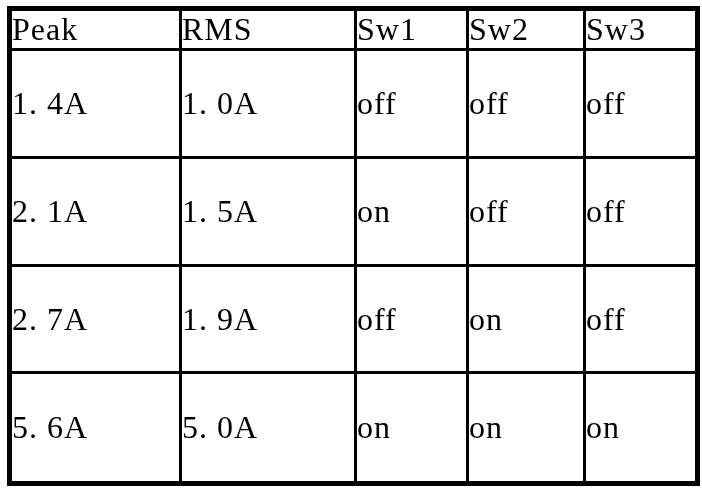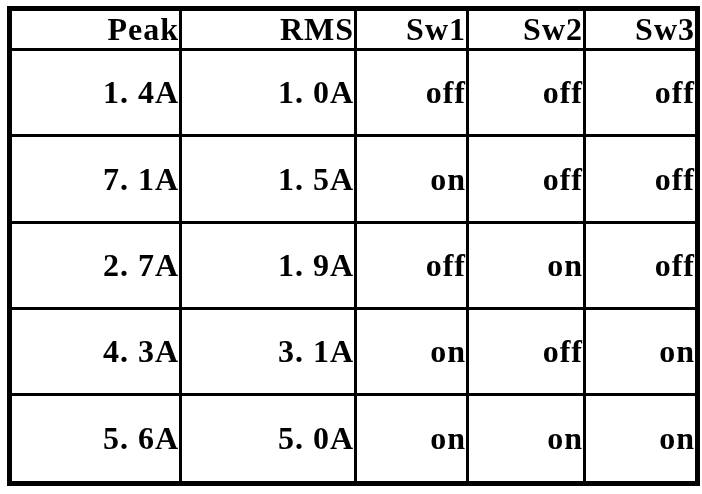--- a/index.html
+++ b/index.html
@@ -20,25 +20,25 @@
   table.data-table {
     width: 100%;
     height: 100%;
     border-collapse: collapse;
     table-layout: fixed;
     border: 5px solid #000000;
   }
   table.data-table th,
   table.data-table td {
     border: 3px solid #000000;
-    text-align: right;
+    text-align: left;
     vertical-align: middle;
     color: #000000;
     font-size: 32px;
-    font-weight: bold;
+    font-weight: normal;
     letter-spacing: 1px;
     white-space: pre;
     overflow: hidden;
   }
   col.c-peak { width: 171px; }
   col.c-rms  { width: 175px; }
   col.c-sw1  { width: 112px; }
   col.c-sw2  { width: 117px; }
   col.c-sw3  { width: 113px; }
 </style>
@@ -65,41 +65,34 @@
     </thead>
     <tbody>
         <tr>
           <td>1. 4A</td>
           <td>1. 0A</td>
           <td>off</td>
           <td>off</td>
           <td>off</td>
         </tr>
         <tr>
-          <td>7. 1A</td>
+          <td>2. 1A</td>
           <td>1. 5A</td>
           <td>on</td>
           <td>off</td>
           <td>off</td>
         </tr>
         <tr>
           <td>2. 7A</td>
           <td>1. 9A</td>
           <td>off</td>
           <td>on</td>
           <td>off</td>
         </tr>
         <tr>
-          <td>4. 3A</td>
-          <td>3. 1A</td>
-          <td>on</td>
-          <td>off</td>
-          <td>on</td>
-        </tr>
-        <tr>
           <td>5. 6A</td>
           <td>5. 0A</td>
           <td>on</td>
           <td>on</td>
           <td>on</td>
         </tr>
       </tbody>
   </table>
 </div>
 

